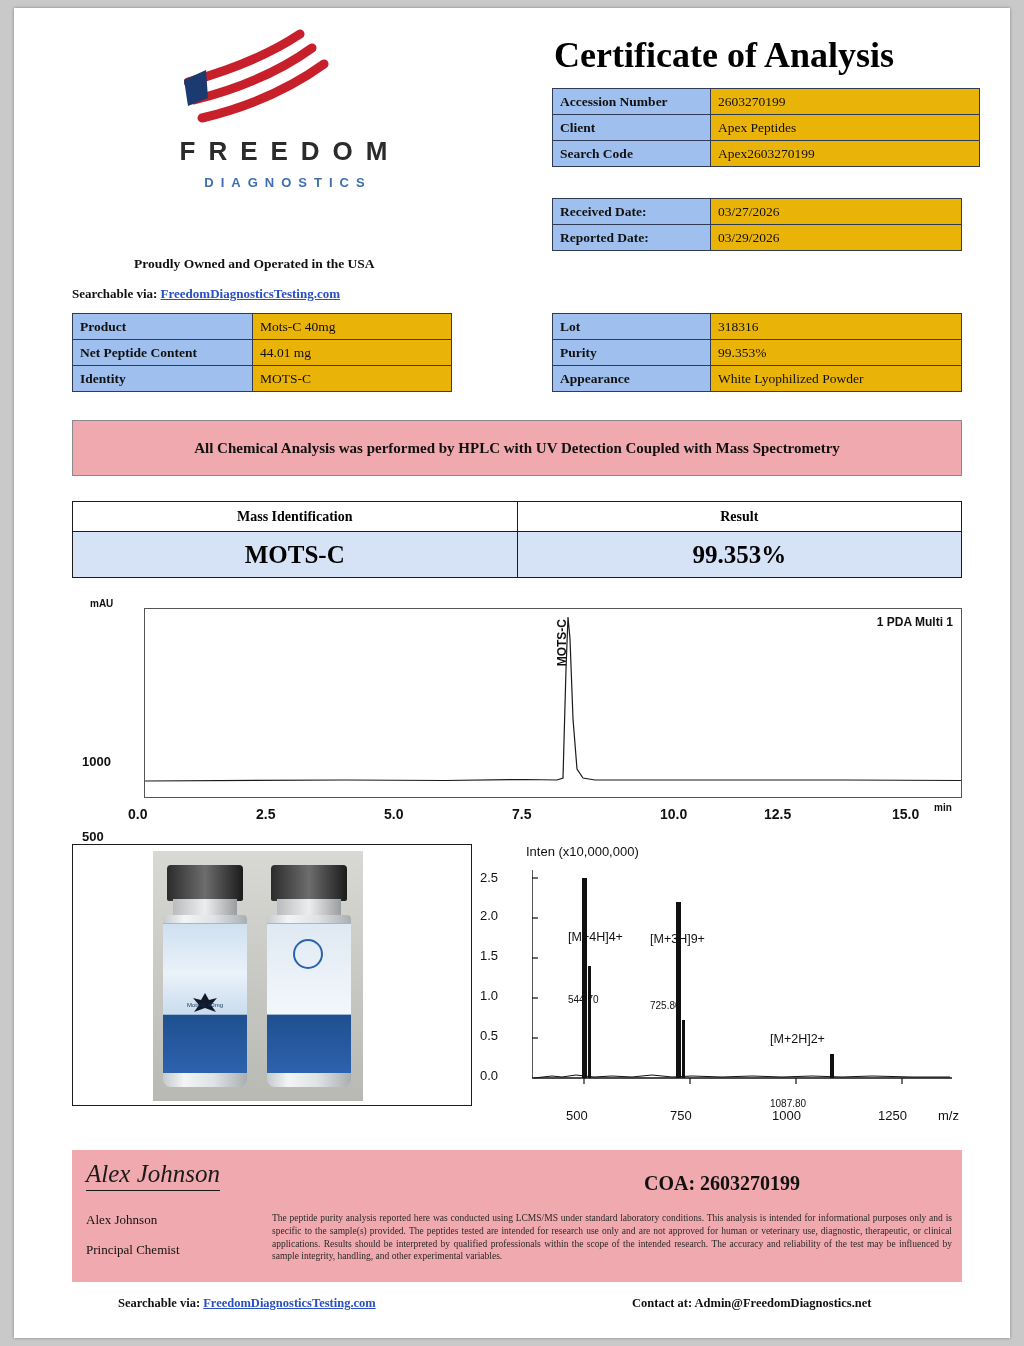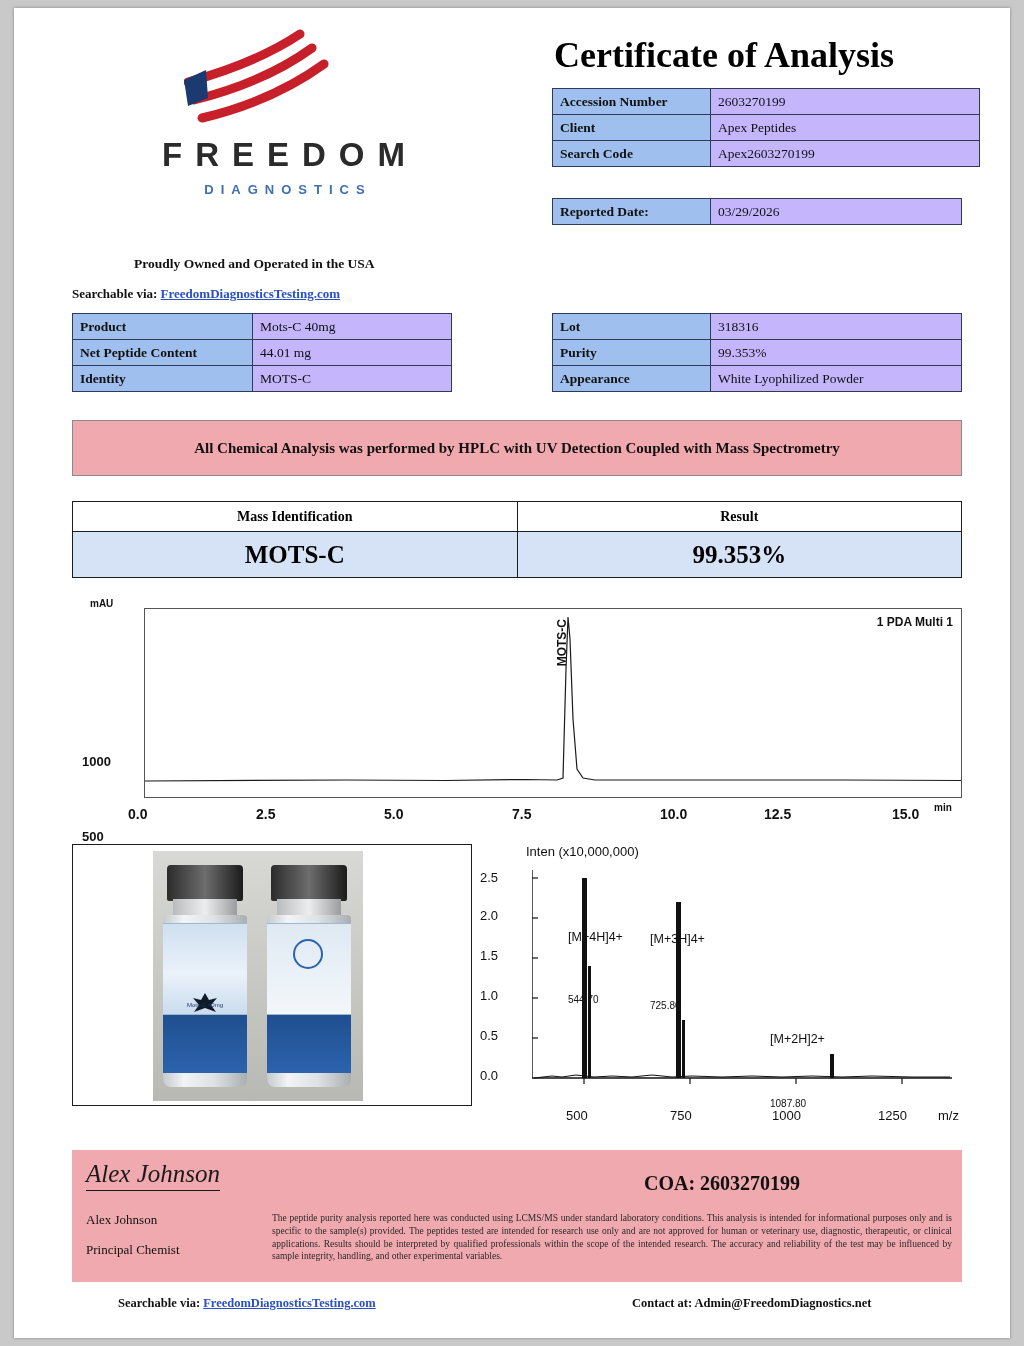--- a/index.html
+++ b/index.html
@@ -21,21 +21,21 @@
   
   .header { position: relative; height: 300px; }
 
   .logo-block {
     position: absolute; left: 60px; top: 20px; width: 420px; text-align: center;
   }
   .flag-swoosh { position: relative; height: 108px; }
   .flag-swoosh svg { position: absolute; left: 110px; top: 0; }
   .brand-name {
     font-family: "Liberation Sans", sans-serif;
-    font-weight: bold; font-size: 33px; letter-spacing: 13px;
+    font-weight: bold; font-size: 26px; letter-spacing: 13px;
     color: #2b2b2b; margin-left: 12px;
   }
   .brand-sub {
     font-family: "Liberation Sans", sans-serif;
     font-weight: bold; font-size: 13px; letter-spacing: 7px;
     color: #3f6fb0; margin-top: 8px; margin-left: 8px;
   }
   .proudly {
     position: absolute; left: 120px; top: 248px;
     font-family: "Liberation Serif", serif;
@@ -56,21 +56,21 @@
 
   
   table.info {
     border-collapse: collapse;
     font-family: "Liberation Serif", serif;
     font-size: 13.5px;
     table-layout: fixed;
   }
   table.info td { border: 1px solid #2f3a54; padding: 3px 7px; height: 26px; }
   td.lbl { background: #9fc0ee; font-weight: bold; color: #111; }
-  td.val { background: #c4b5fd; color: #111; }
+  td.val { background: #eab308; color: #111; }
 
   #accession-table { position: absolute; left: 538px; top: 80px; width: 428px; }
   #accession-table td.lbl { width: 158px; }
   #dates-table { position: absolute; left: 538px; top: 190px; width: 410px; }
   #dates-table td.lbl { width: 158px; }
   #product-table { position: absolute; left: 58px; top: 305px; width: 380px; }
   #product-table td.lbl { width: 180px; }
   #lot-table { position: absolute; left: 538px; top: 305px; width: 410px; }
   #lot-table td.lbl { width: 158px; }
 
@@ -277,20 +277,24 @@
       </tr>
       <tr>
         <td class="lbl">Search Code</td>
         <td class="val">Apex2603270199</td>
       </tr>
     </tbody>
       </table>
 
     <table class="info" id="dates-table">
       <tbody>
+          <tr>
+        <td class="lbl">Received Date:</td>
+        <td class="val">03/27/2026</td>
+      </tr>
       <tr>
         <td class="lbl">Reported Date:</td>
         <td class="val">03/29/2026</td>
       </tr>
     </tbody>
       </table>
 
     <table class="info" id="product-table">
       <tbody>
           <tr>
@@ -426,21 +430,21 @@
         <rect x="150" y="150" width="3" height="58" fill="#111"></rect>
         <rect x="298" y="184" width="4" height="24" fill="#111"></rect>
 
         <path d="M2 208 L20 206 L30 207 L44 205 L62 207 L80 206 L100 207 L120 205 L140 207
                  L160 206 L190 207 L220 206 L250 207 L280 206 L310 207 L340 206 L380 207 L418 207" fill="none" stroke="#111" stroke-width="1"></path>
       </svg>
     </div>
 
     <div class="ann" style="left:88px; top:80px;margin-top:6px;">[M+4H]4+</div>
     <div class="annv" style="left:88px; top:108px;">544.70</div>
-    <div class="ann" style="left:170px; top:88px;">[M+3H]4+</div>
+    <div class="ann" style="left:170px; top:88px;">[M+3H]9+</div>
     <div class="annv" style="left:170px; top:114px;">725.80</div>
     <div class="ann" style="left:290px; top:188px;">[M+2H]2+</div>
     <div class="annv" style="left:290px; top:212px;">1087.80</div>
 
     <div class="xtick" style="left:86px; top:264px;">500</div>
     <div class="xtick" style="left:190px; top:264px;">750</div>
     <div class="xtick" style="left:292px; top:264px;">1000</div>
     <div class="xtick" style="left:398px; top:264px;">1250</div>
     <div class="xtick" style="left:458px; top:264px;">m/z</div>
   </div>

